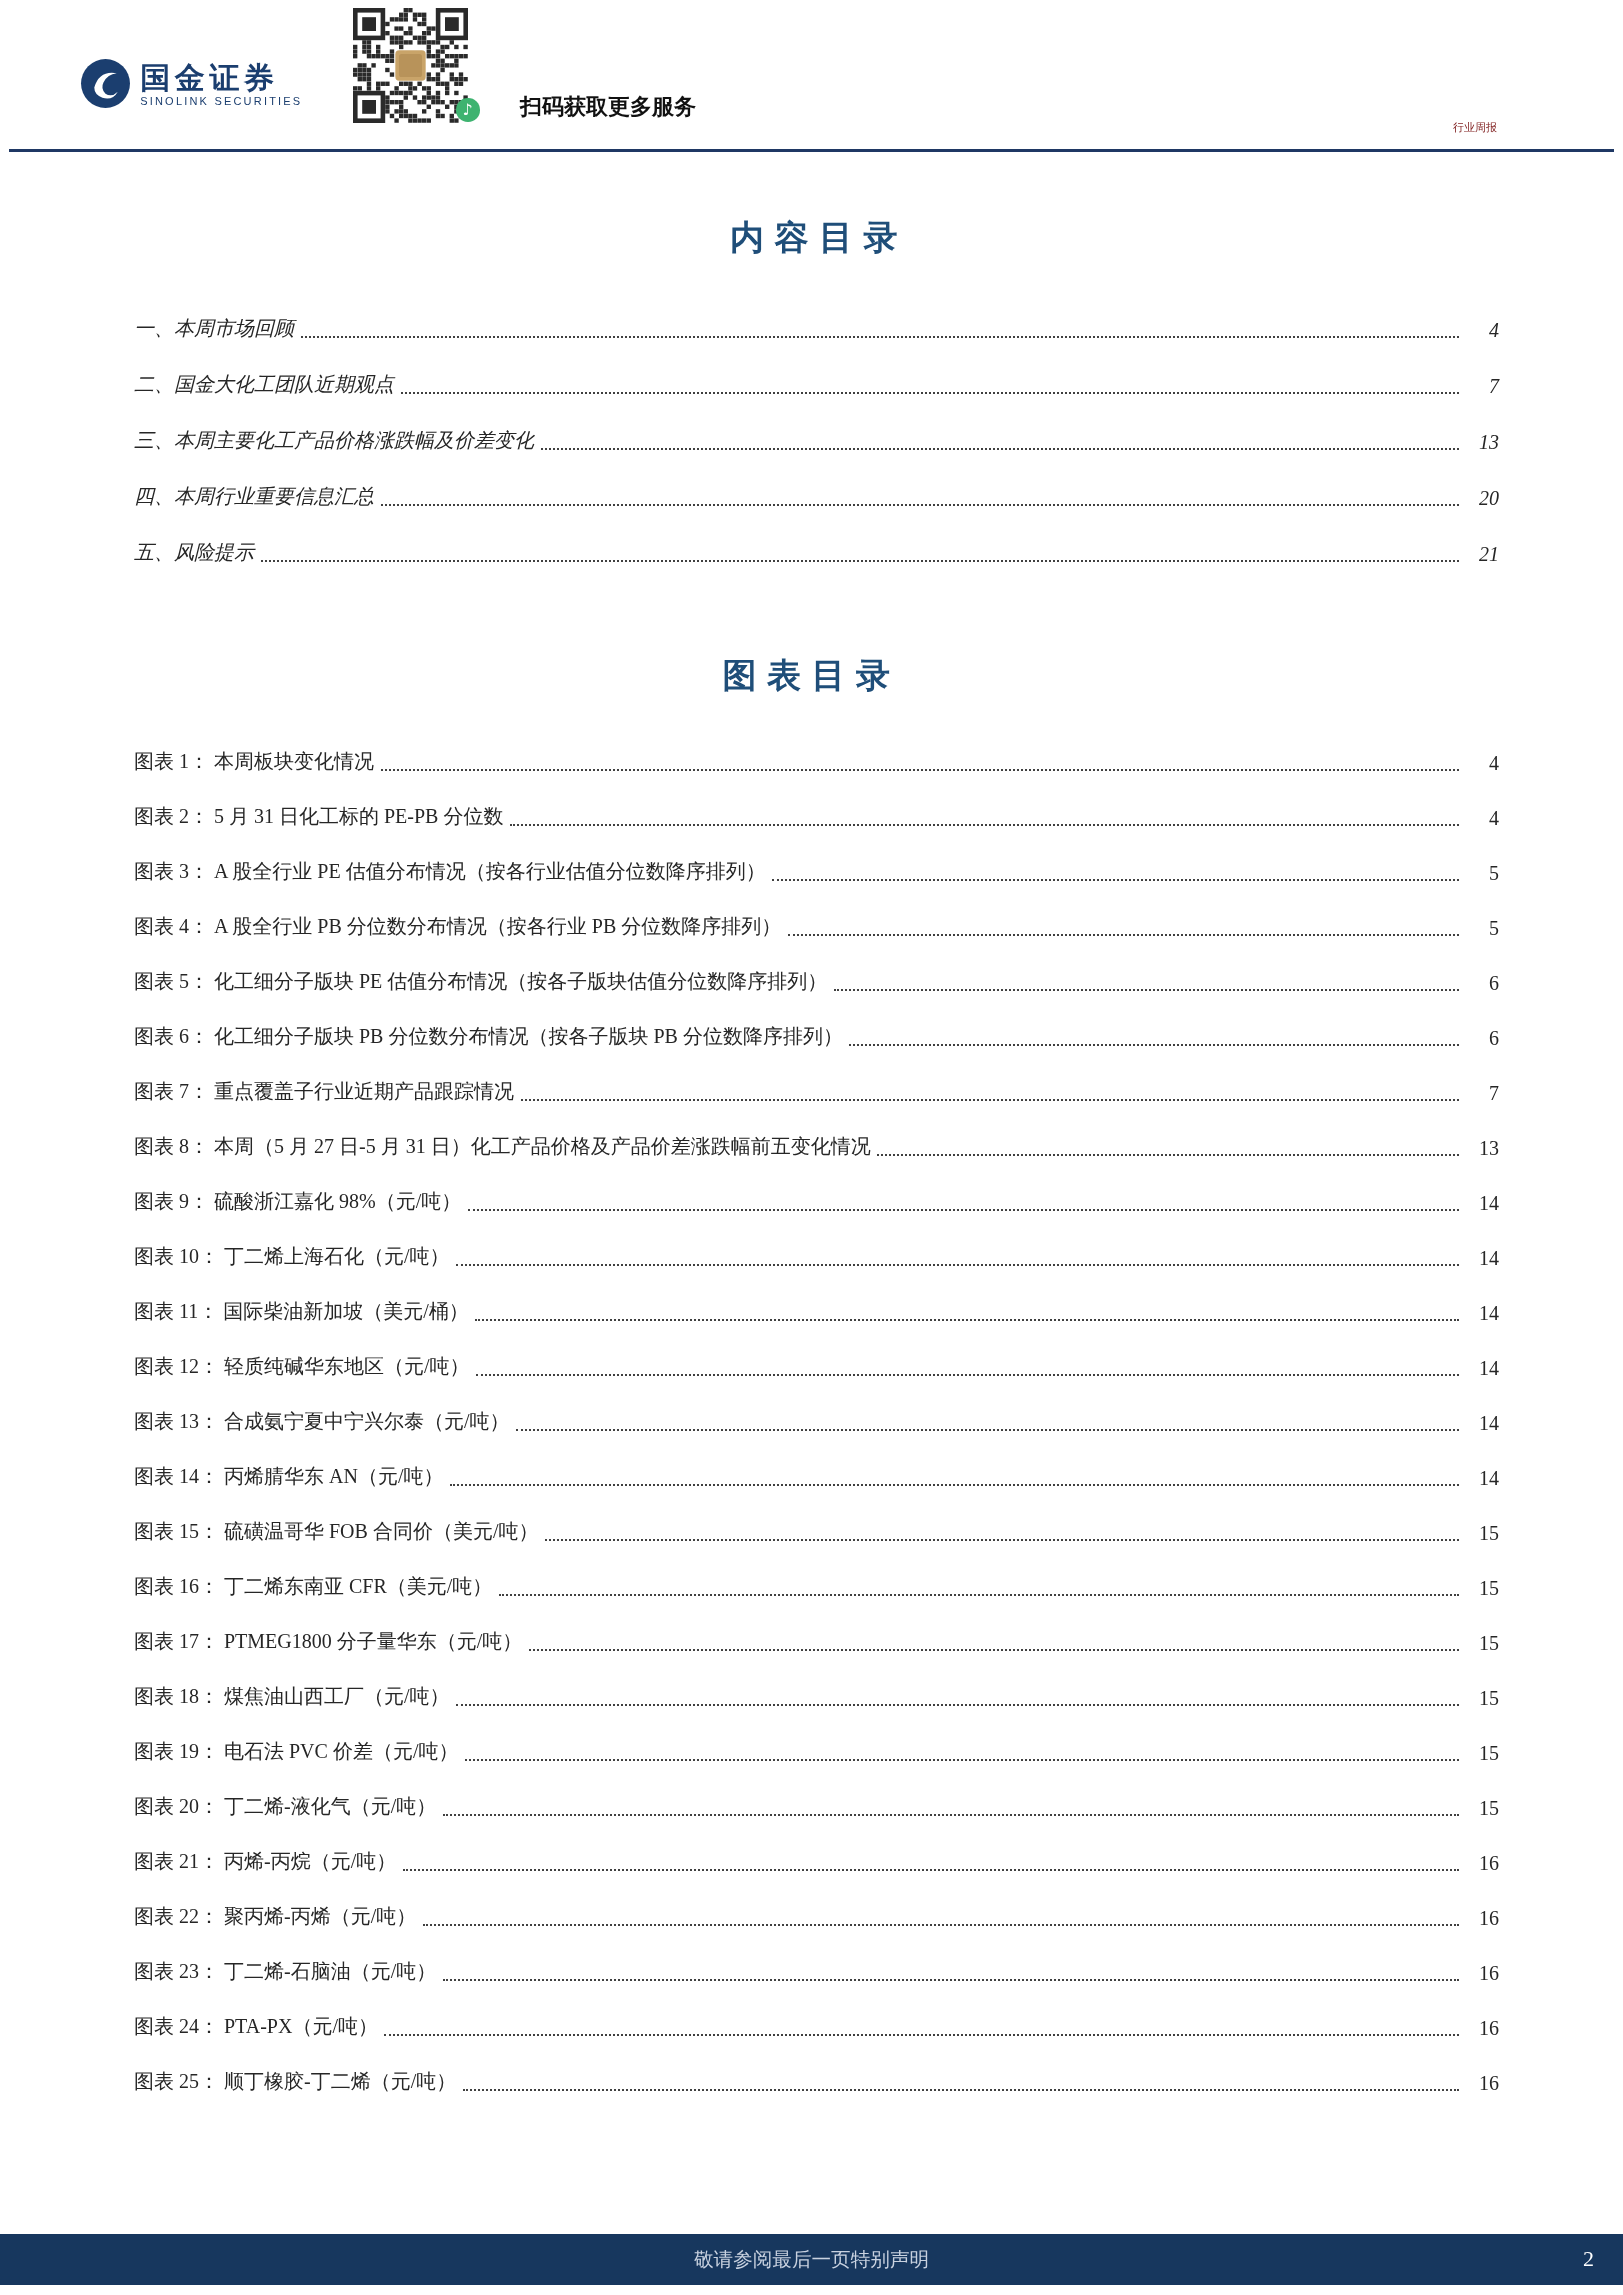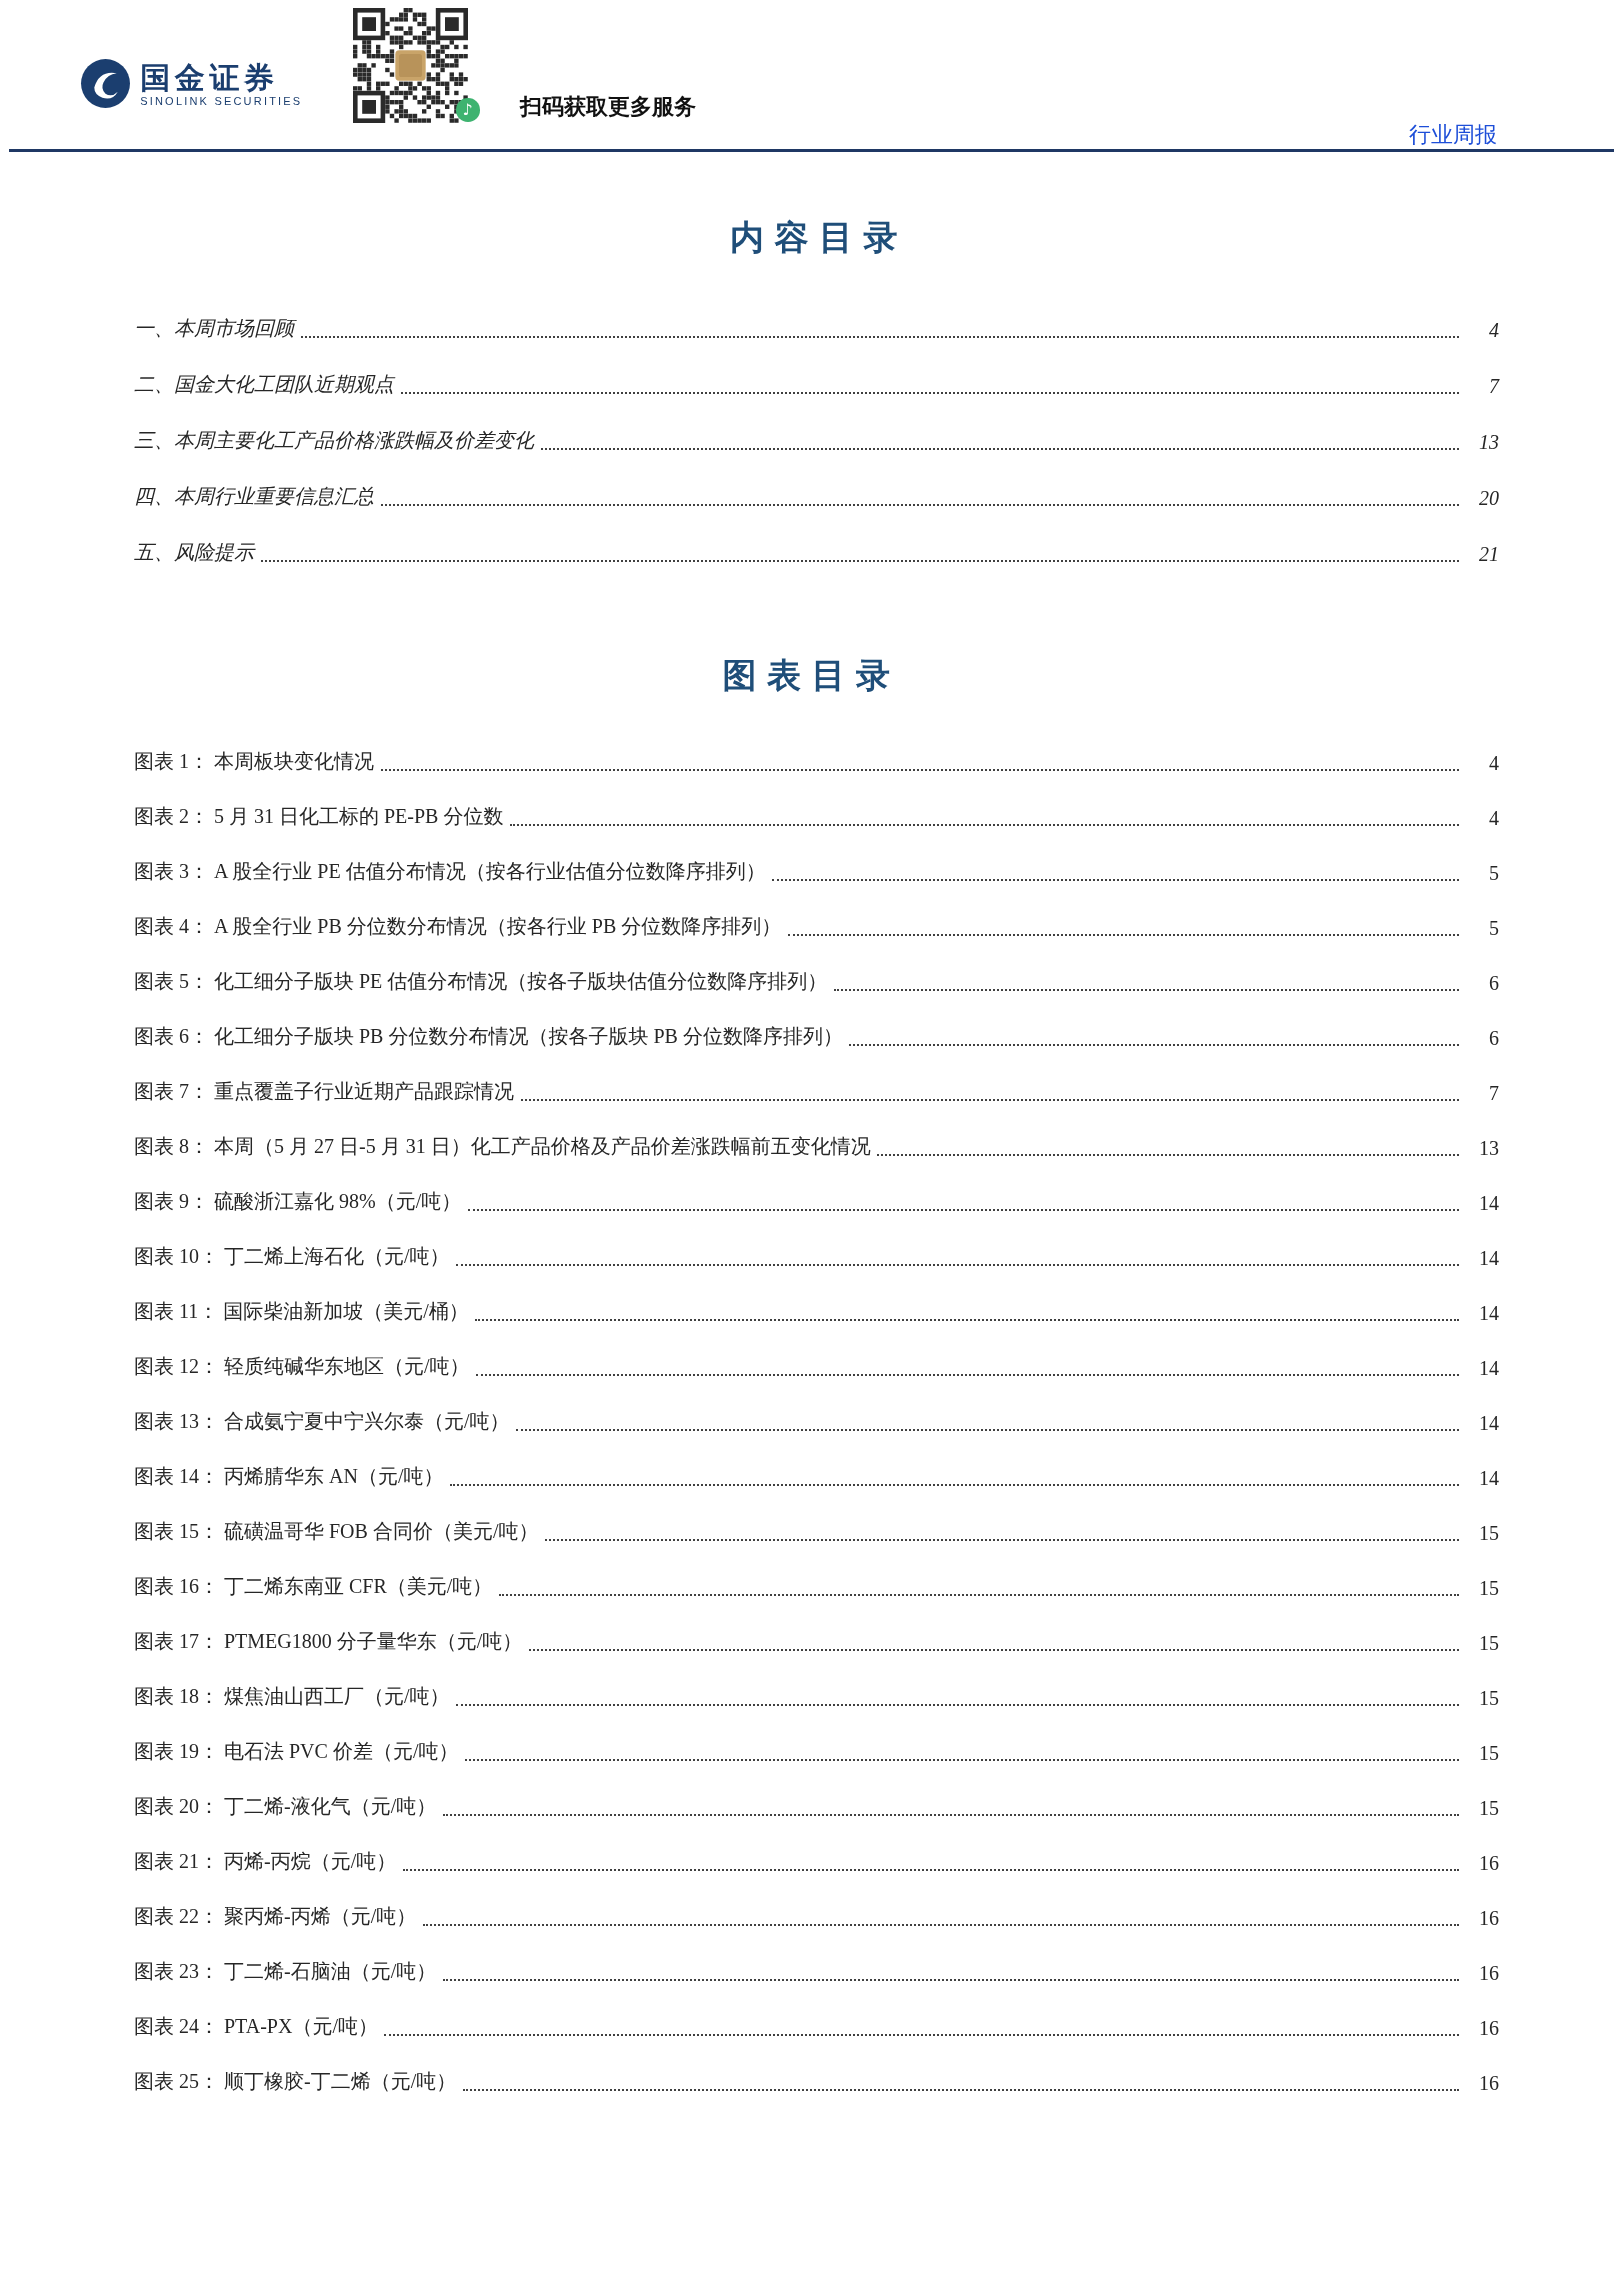--- a/index.html
+++ b/index.html
@@ -20,21 +20,21 @@
                 font-family:"Liberation Sans","DejaVu Sans",sans-serif; }
   .brand-sub  { font-size:11px; letter-spacing:2.2px; margin-top:1px;
                 font-family:"Liberation Sans","DejaVu Sans",sans-serif; }
   .qr-wrap { position:absolute; left:353px; top:7.8px; width:115px; height:115px; }
   .wechat-badge { position:absolute; left:456px; top:98px; width:23.5px; height:23.5px;
                   border-radius:50%; background:#3eb370; color:#fff; font-size:15.7px;
                   display:flex; align-items:center; justify-content:center;
                   font-family:"DejaVu Sans",sans-serif; }
   .qr-caption { position:absolute; left:520px; top:92px; font-size:22px; font-weight:bold;
                 color:#111; font-family:"Liberation Sans","DejaVu Sans",sans-serif; }
-  .doc-type { position:absolute; right:126px; top:120px; font-size:22px; color:#1d4ed8; }
+  .doc-type { position:absolute; right:126px; top:120px; font-size:11px; color:#7f1d1d; }
   .hdr-rule { position:absolute; top:149px; left:9.2px; right:9.2px; height:2.6px; background:#1f3864; }
 
   
   .sec-title { position:absolute; left:0; right:0; text-align:center;
                font-size:34px; font-weight:bold; color:#1f4e79; letter-spacing:10.5px; }
   #toc-title { top:215px;padding-left:15px; }
   #fig-title { top:653px; }
 
   
   .toc-list { position:absolute; left:134px; right:124px; }
@@ -442,15 +442,19 @@
         <span class="toc-dots"></span>
         <span class="toc-page">16</span>
       </div>
       <div class="toc-row">
         <span class="toc-label">图表 25： 顺丁橡胶-丁二烯（元/吨）</span>
         <span class="toc-dots"></span>
         <span class="toc-page">16</span>
       </div>
     </div>
 
+  <div class="ftr">
+    <div class="ftr-disclaimer">敬请参阅最后一页特别声明</div>
+    <div class="ftr-page">2</div>
+  </div>
 
 </div>
 
 
 </body></html>

